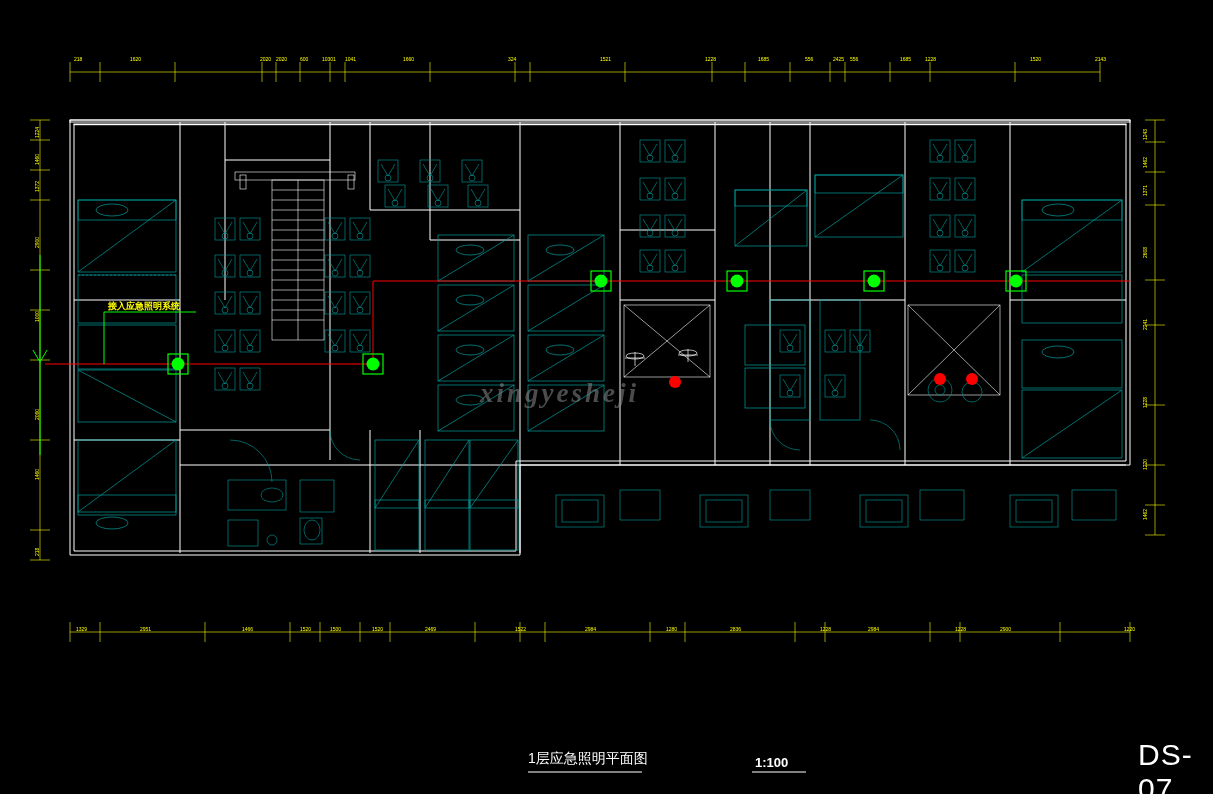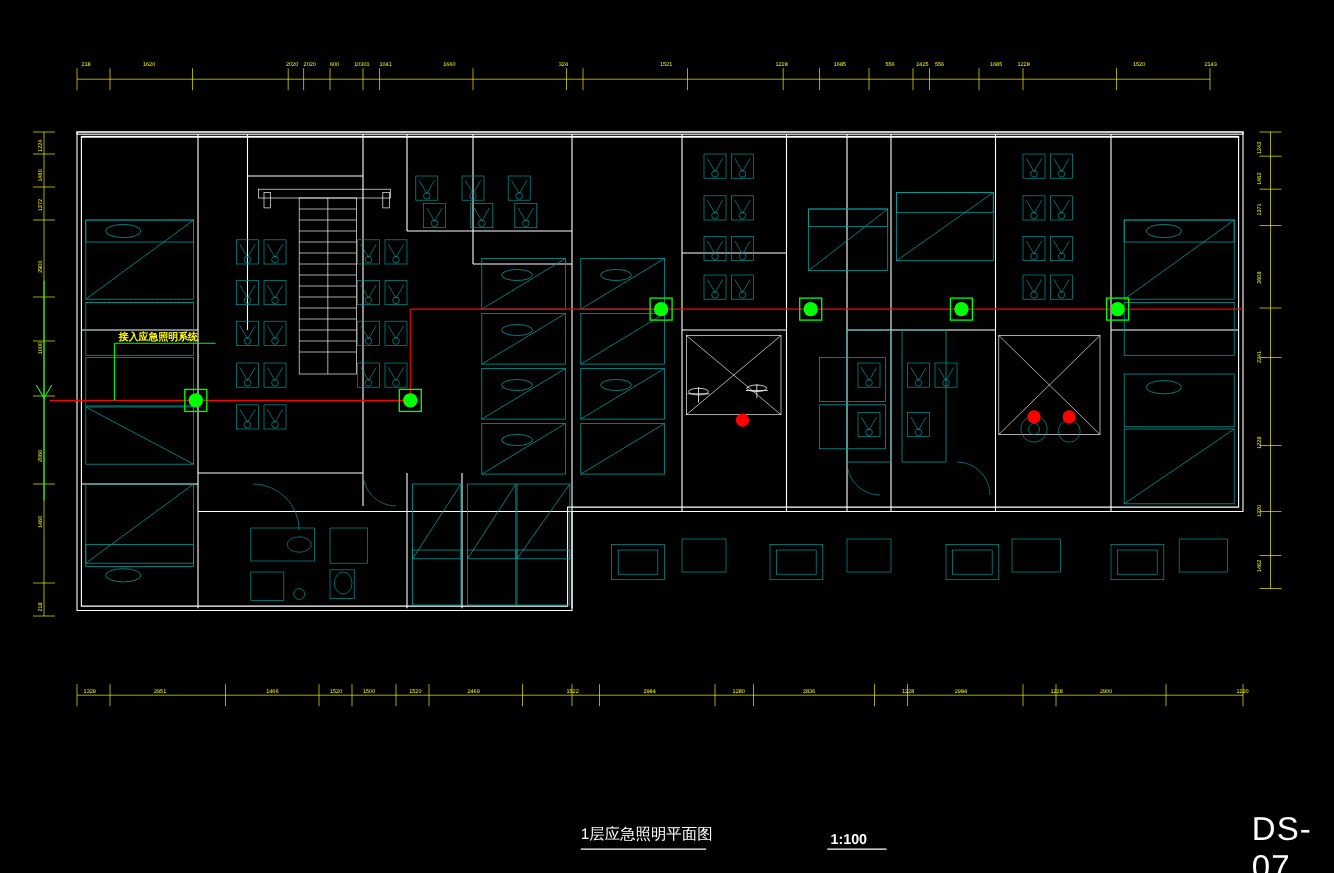--- a/index.html
+++ b/index.html
@@ -426,18 +426,19 @@
   <div class="lbl rot" style="left:1142px;top:168px;">1462</div>
   <div class="lbl rot" style="left:1142px;top:196px;">1371</div>
   <div class="lbl rot" style="left:1142px;top:258px;">2608</div>
   <div class="lbl rot" style="left:1142px;top:330px;">2241</div>
   <div class="lbl rot" style="left:1142px;top:408px;">1228</div>
   <div class="lbl rot" style="left:1142px;top:470px;">1220</div>
   <div class="lbl rot" style="left:1142px;top:520px;">1462</div>
 
   <div class="note" style="left:108px;top:300px;">接入应急照明系统</div>
 
+  <div class="wm" style="left:480px;top:378px;">xingyesheji</div>
 
   <div class="titleTxt" style="left:528px;top:750px;font-size:14px;">1层应急照明平面图</div>
   <div class="titleTxt" style="left:755px;top:755px;font-size:13px;font-weight:bold;">1:100</div>
   <div class="sheet" style="left:1138px;top:738px;">DS-07</div>
 
 </div>
 
 </body></html>

